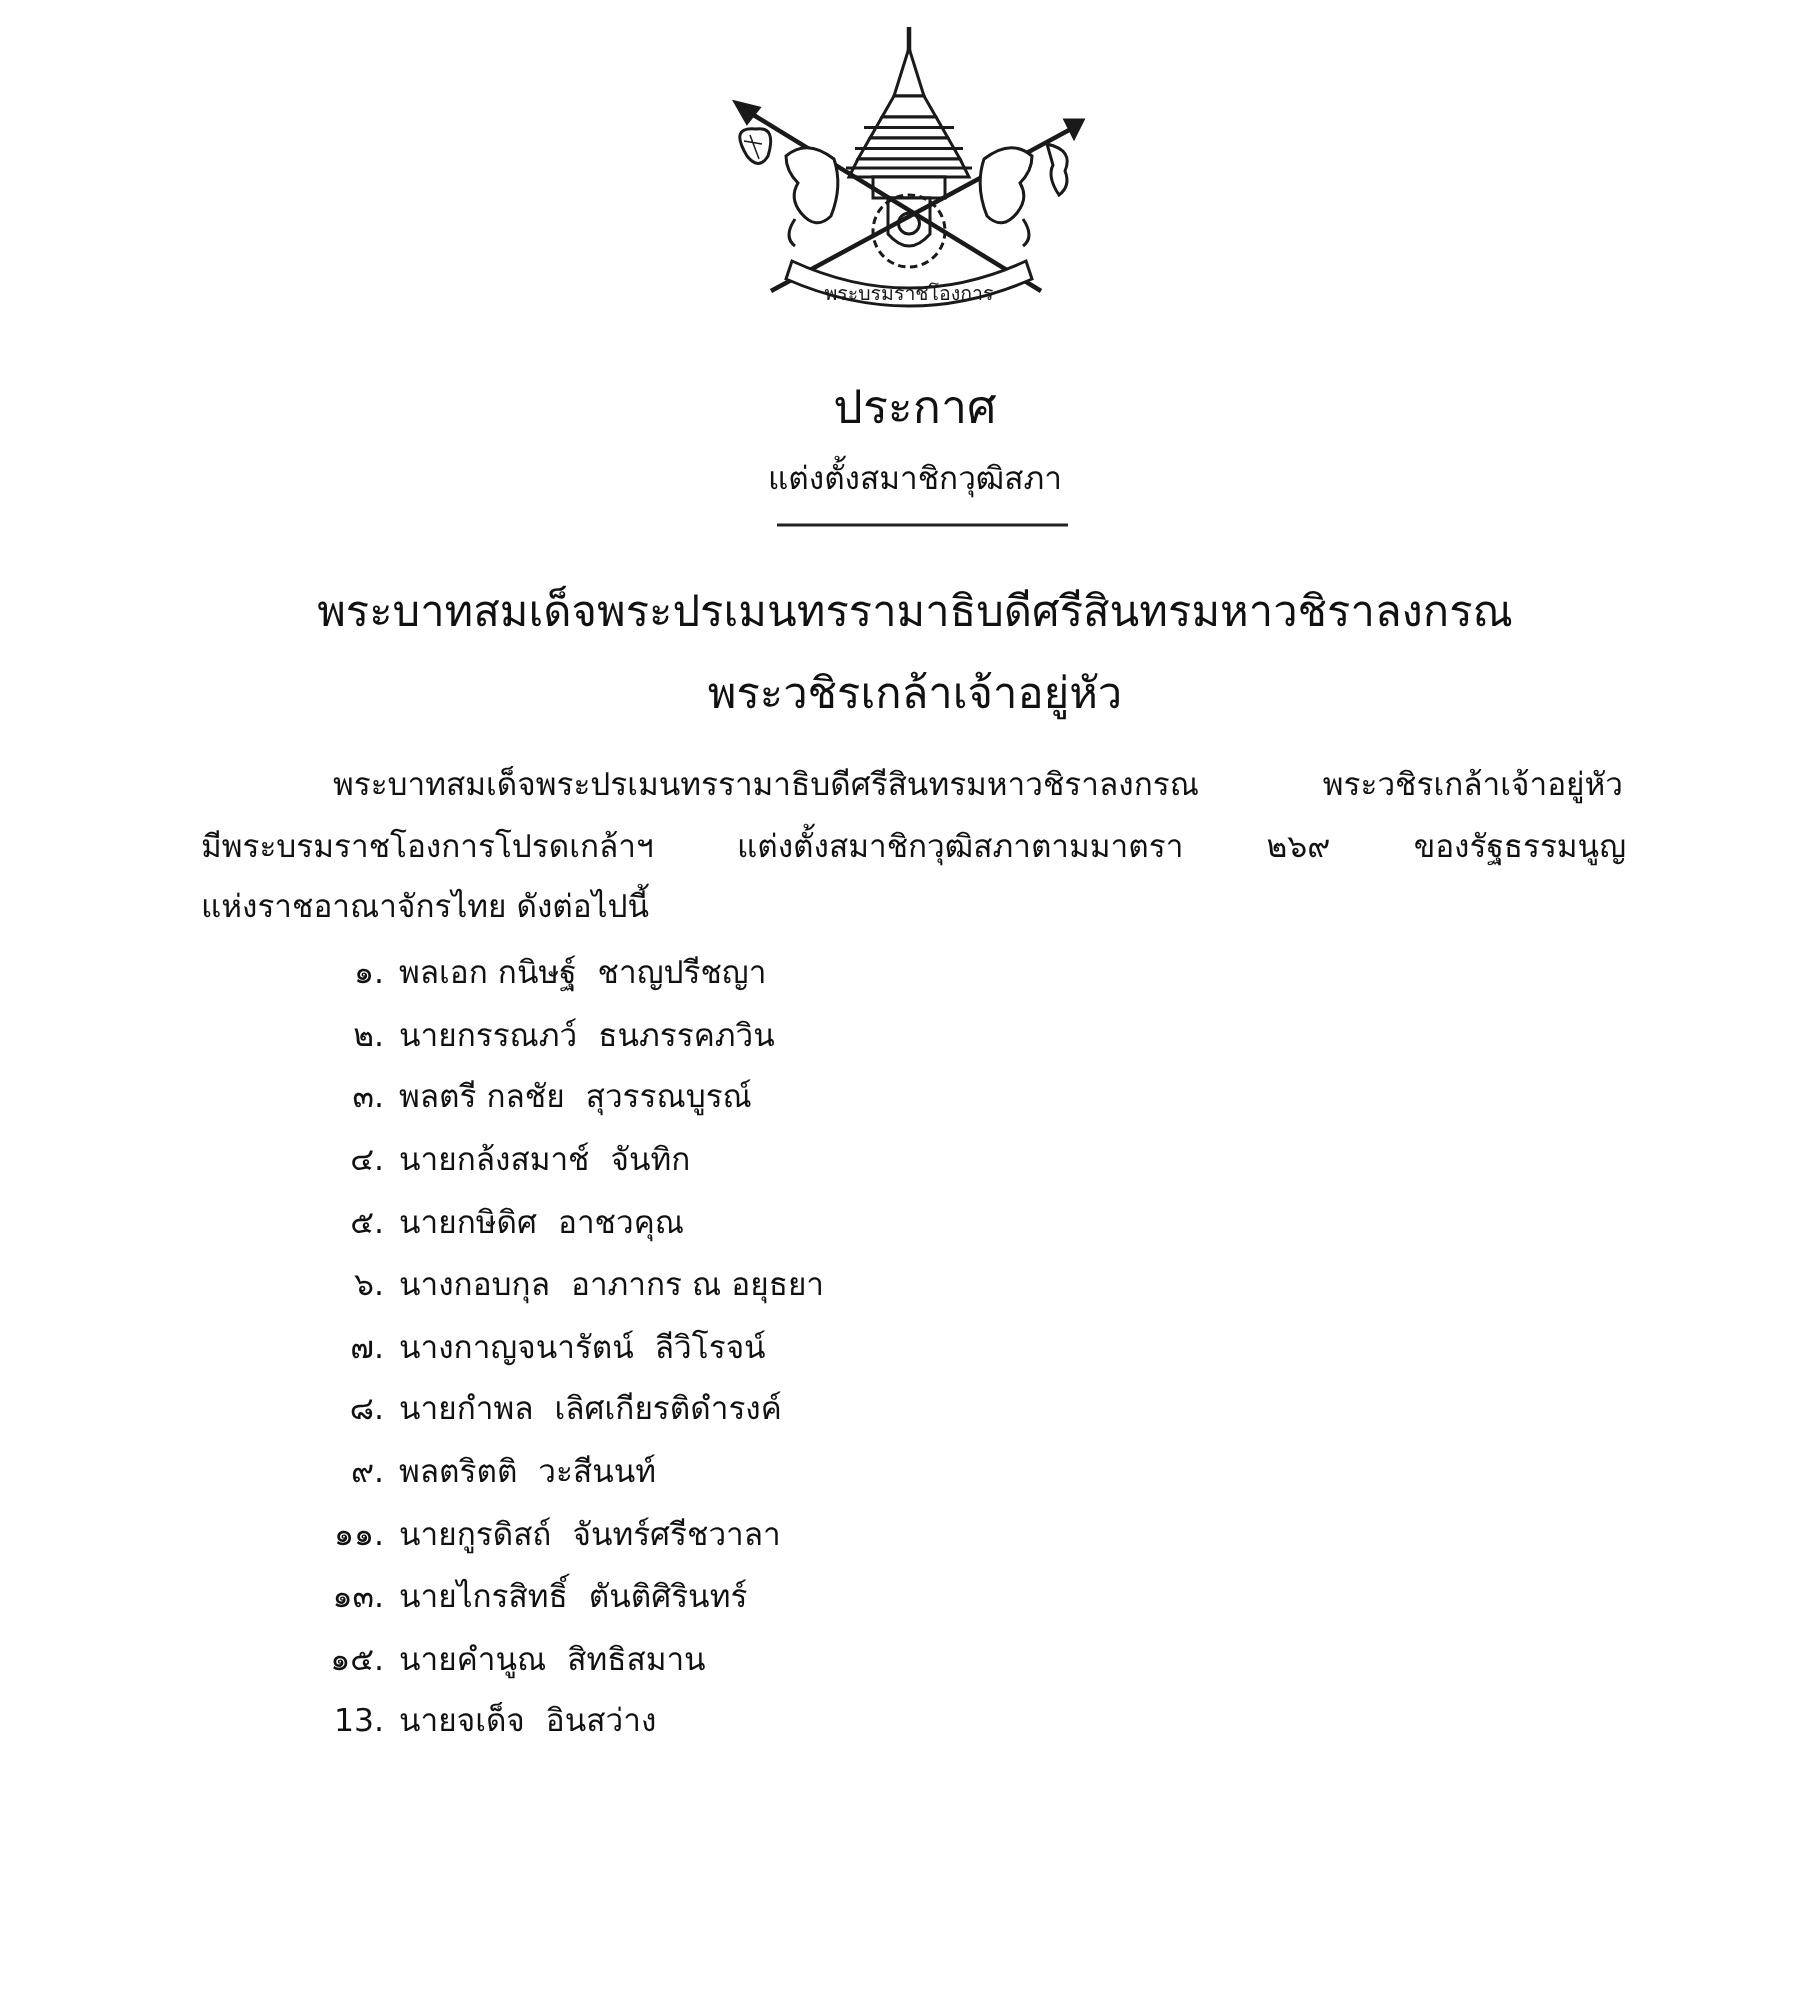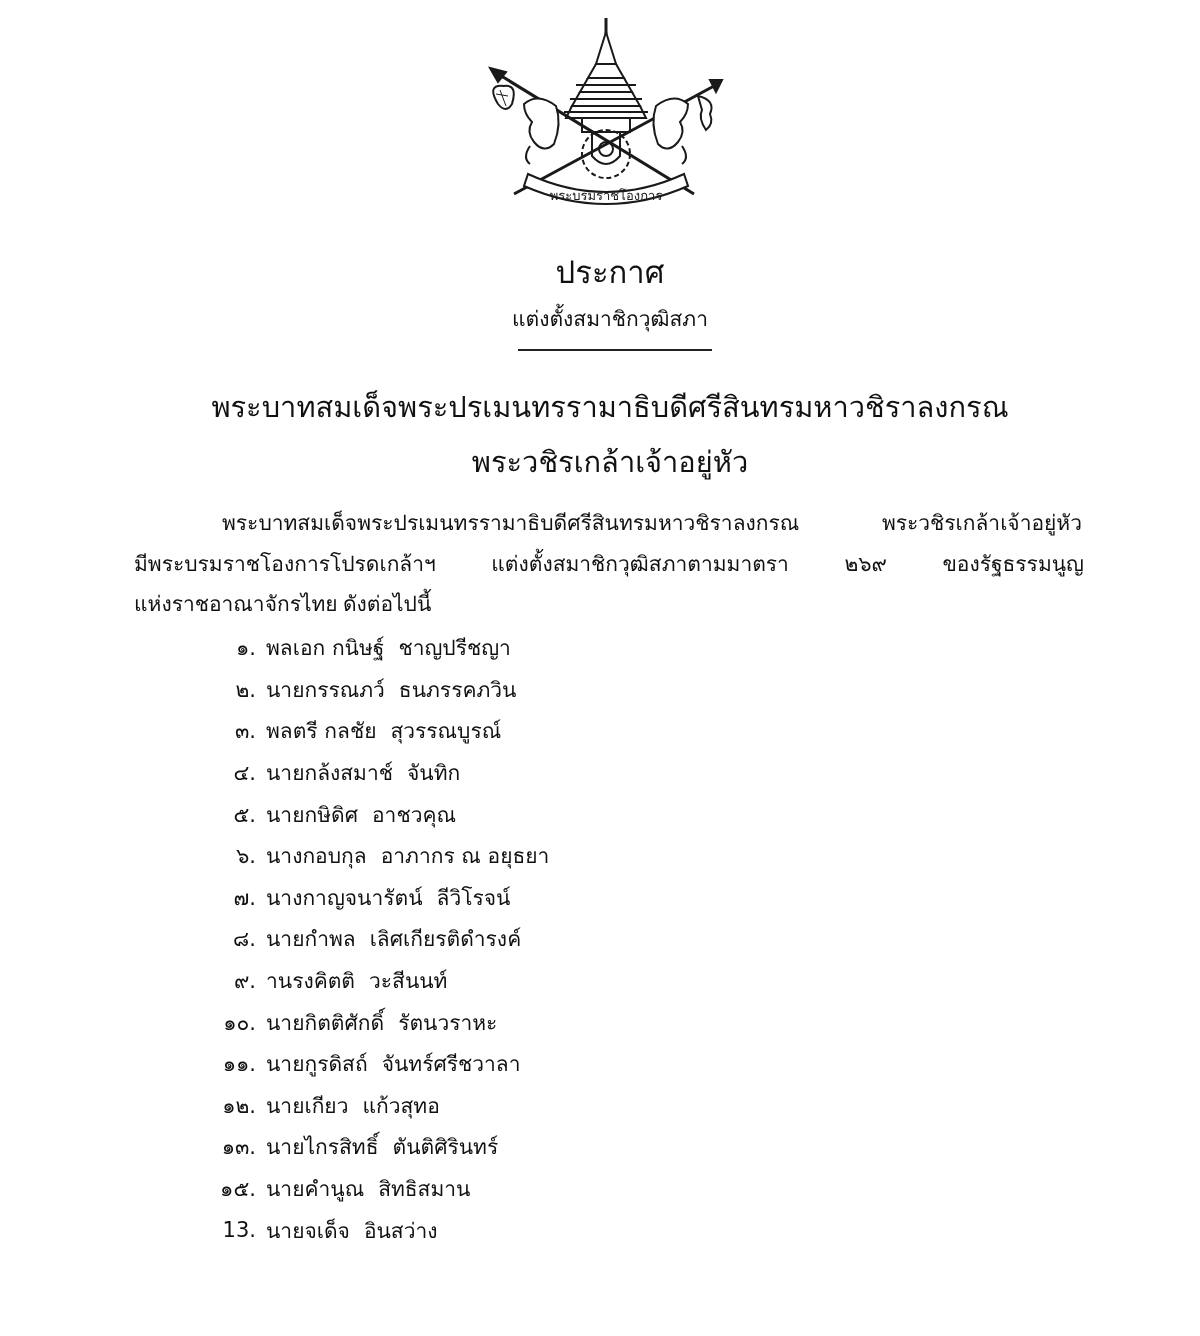--- a/index.html
+++ b/index.html
@@ -65,21 +65,21 @@
       line-height: 40px;
       white-space: nowrap;
     }
     .body-line.justify {
       text-align: justify;
       text-align-last: justify;
       white-space: normal;
     }
     .b1 { left: 222px; width: 860px; top: 503px; }
     .b2 { left: 134px; width: 950px; top: 544px; }
-    .b3 { left: 134px; top: 584px; font-family: Liberation Serif, serif; }
+    .b3 { left: 134px; top: 584px; }
     .member-list {
       position: absolute;
       left: 200px;
       top: 627px;
       margin: 0;
       padding: 0;
       list-style: none;
     }
     .member {
       height: 41.6px;
@@ -190,39 +190,29 @@
     <span class="title-first">นางกาญจนารัตน์</span>
     <span>ลีวิโรจน์</span>
   </li>
   <li class="member">
     <span class="num">๘.</span>
     <span class="title-first">นายกำพล</span>
     <span>เลิศเกียรติดำรงค์</span>
   </li>
   <li class="member">
     <span class="num">๙.</span>
-    <span class="title-first">านรงคิตติ</span>
+    <span class="title-first">พลตริตติ</span>
     <span>วะสีนนท์</span>
-  </li>
-  <li class="member">
-    <span class="num">๑๐.</span>
-    <span class="title-first">นายกิตติศักดิ์</span>
-    <span>รัตนวราหะ</span>
   </li>
   <li class="member">
     <span class="num">๑๑.</span>
     <span class="title-first">นายกูรดิสถ์</span>
     <span>จันทร์ศรีชวาลา</span>
   </li>
   <li class="member">
-    <span class="num">๑๒.</span>
-    <span class="title-first">นายเกียว</span>
-    <span>แก้วสุทอ</span>
-  </li>
-  <li class="member">
     <span class="num">๑๓.</span>
     <span class="title-first">นายไกรสิทธิ์</span>
     <span>ตันติศิรินทร์</span>
   </li>
   <li class="member">
     <span class="num">๑๕.</span>
     <span class="title-first">นายคำนูณ</span>
     <span>สิทธิสมาน</span>
   </li>
   <li class="member">

